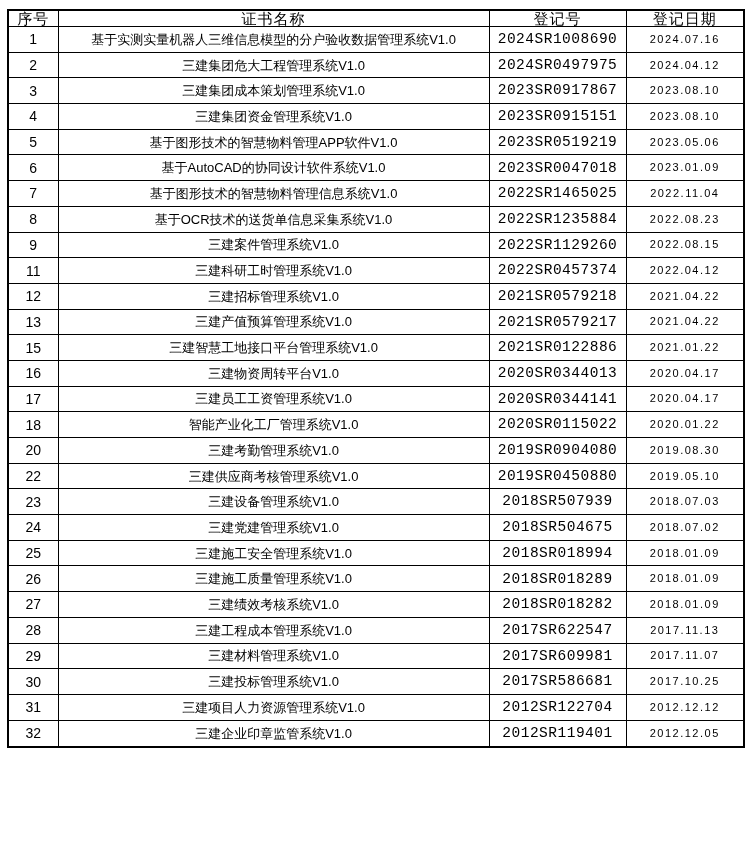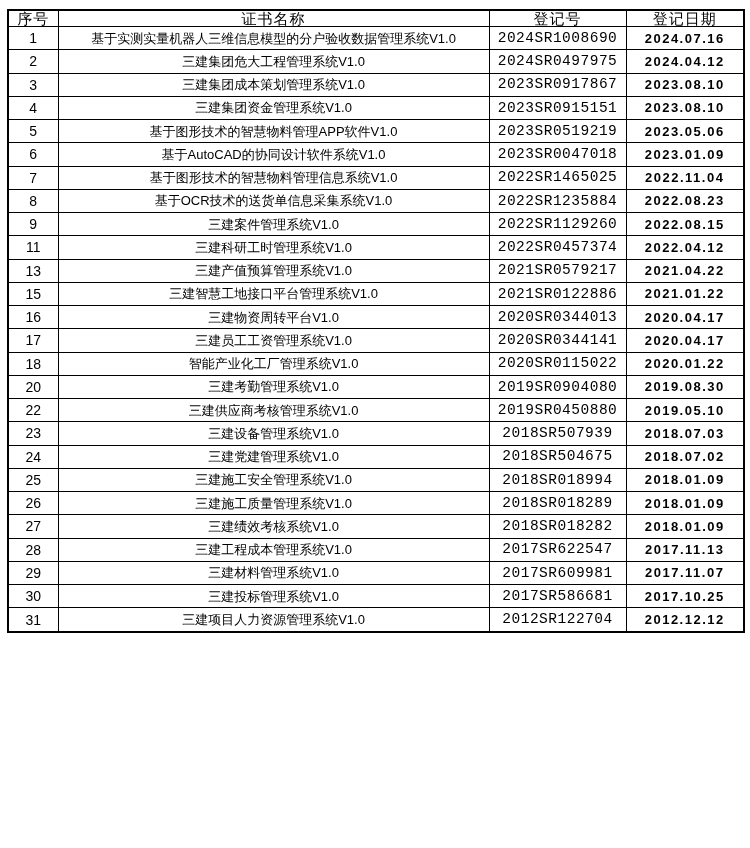--- a/index.html
+++ b/index.html
@@ -13,21 +13,21 @@
     height: 848px;
     background: #ffffff;
     overflow: hidden;
     font-family: "Liberation Sans", sans-serif;
   }
   table.cert-table {
     position: absolute;
     left: 7px;
     top: 9px;
     width: 736px;
-    height: 624px;
+    height: 739px;
     border-collapse: collapse;
     table-layout: fixed;
     border: 2px solid #000000;
     background: #ffffff;
   }
   .cert-table th,
   .cert-table td {
     border: 1px solid #000000;
     padding: 0 1px;
     margin: 0;
@@ -47,22 +47,21 @@
   .cert-table td.c-index {
     font-size: 14px;
   }
   .cert-table td.c-reg {
     letter-spacing: 0.5px;
     font-size: 14.5px;
     font-family: Liberation Mono, monospace;
   }
   .cert-table td.c-date {
     letter-spacing: 1.5px;
-    font-size: 13px;
-    font-weight: bold;
+    font-size: 11px;
   }
   .cert-table td.c-name {
     font-size: 13px;
   }
 </style>
 </head>
 <body>
 
 <div class="page">
   <table class="cert-table">
@@ -135,20 +134,26 @@
     <td class="c-reg">2022SR1129260</td>
     <td class="c-date">2022.08.15</td>
   </tr>
         <tr>
     <td class="c-index">11</td>
     <td class="c-name">三建科研工时管理系统V1.0</td>
     <td class="c-reg">2022SR0457374</td>
     <td class="c-date">2022.04.12</td>
   </tr>
         <tr>
+    <td class="c-index">12</td>
+    <td class="c-name">三建招标管理系统V1.0</td>
+    <td class="c-reg">2021SR0579218</td>
+    <td class="c-date">2021.04.22</td>
+  </tr>
+        <tr>
     <td class="c-index">13</td>
     <td class="c-name">三建产值预算管理系统V1.0</td>
     <td class="c-reg">2021SR0579217</td>
     <td class="c-date">2021.04.22</td>
   </tr>
         <tr>
     <td class="c-index">15</td>
     <td class="c-name">三建智慧工地接口平台管理系统V1.0</td>
     <td class="c-reg">2021SR0122886</td>
     <td class="c-date">2021.01.22</td>
@@ -229,16 +234,22 @@
     <td class="c-index">30</td>
     <td class="c-name">三建投标管理系统V1.0</td>
     <td class="c-reg">2017SR586681</td>
     <td class="c-date">2017.10.25</td>
   </tr>
         <tr>
     <td class="c-index">31</td>
     <td class="c-name">三建项目人力资源管理系统V1.0</td>
     <td class="c-reg">2012SR122704</td>
     <td class="c-date">2012.12.12</td>
+  </tr>
+        <tr>
+    <td class="c-index">32</td>
+    <td class="c-name">三建企业印章监管系统V1.0</td>
+    <td class="c-reg">2012SR119401</td>
+    <td class="c-date">2012.12.05</td>
   </tr>
       </tbody>
   </table>
 </div>
 
 </body></html>

